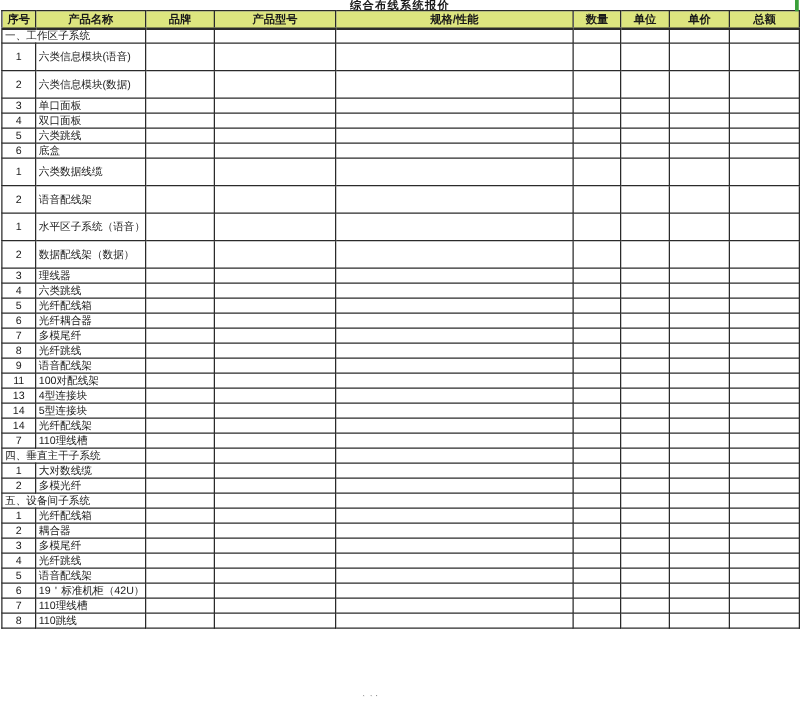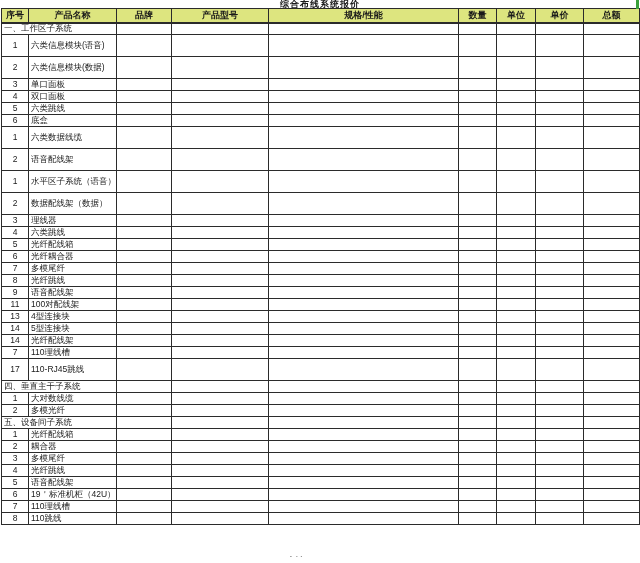--- a/index.html
+++ b/index.html
@@ -372,31 +372,20 @@
       <td>110理线槽</td>
       <td></td>
       <td></td>
       <td></td>
       <td></td>
       <td></td>
       <td></td>
       <td></td>
     </tr>
 
-    <tr class="tall">
-      <td class="no">17</td>
-      <td>110-RJ45跳线</td>
-      <td></td>
-      <td></td>
-      <td></td>
-      <td></td>
-      <td></td>
-      <td></td>
-      <td></td>
-    </tr>
 
     <tr>
       <td class="sec" colspan="2">四、垂直主干子系统</td>
       <td></td>
       <td></td>
       <td></td>
       <td></td>
       <td></td>
       <td></td>
       <td></td>

